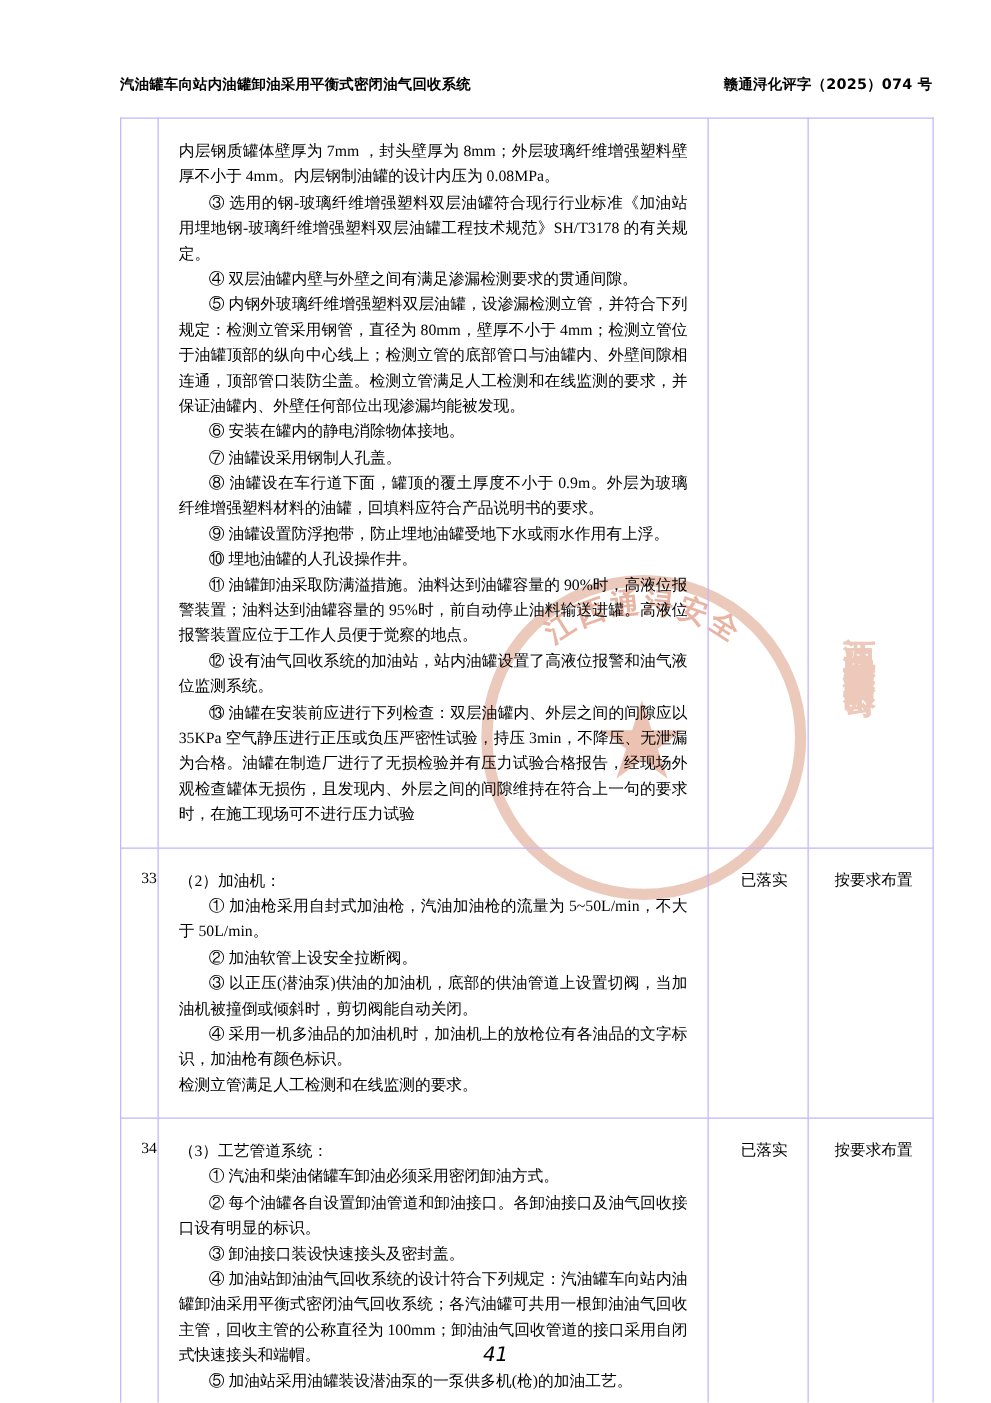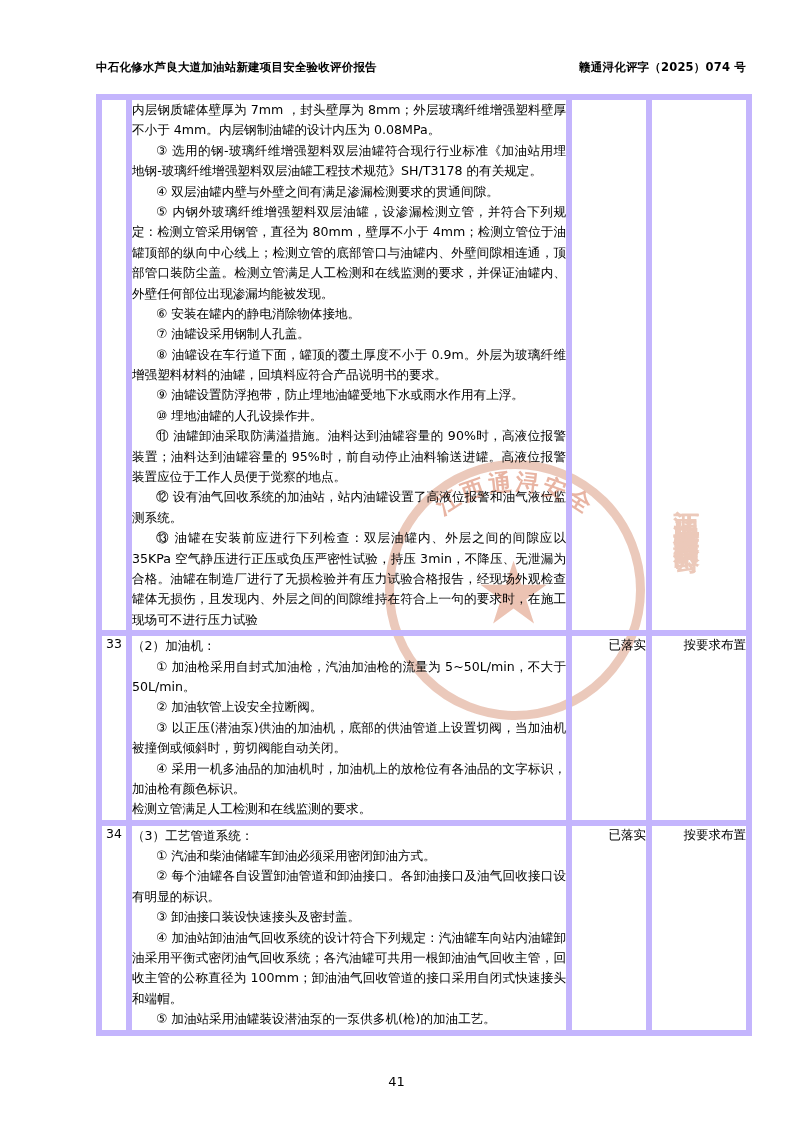--- a/index.html
+++ b/index.html
@@ -108,23 +108,24 @@
   table.main {
     position: absolute;
     left: 96px;
     top: 94px;
     width: 650px;
     border-collapse: collapse;
     table-layout: fixed;
     z-index: 10;
   }
   table.main td {
-    border: 6px solid #c4b5fd;
+    border: 1px solid #c4b5fd;
     vertical-align: top;
-    padding: 0;
+    padding: 16px;
+    font-family: Liberation Serif, serif;
   }
   col.c-no     { width: 30px; }
   col.c-body   { width: 440px; }
   col.c-status { width: 80px; }
   col.c-remark { width: 100px; }
 
   .cell-no {
     text-align: center;
     vertical-align: middle;
     font-size: 12.5px;
@@ -155,30 +156,31 @@
     text-indent: 0;
   }
 
   
   .page-number {
     position: absolute;
     left: 0;
     top: 1074px;
     width: 793px;
     text-align: center;
-    font-size: 13px;
+    font-size: 16px;
+    font-style: italic;
   }
 </style>
 </head>
 <body>
 
 <div class="page">
 
   <div class="header">
-    <span class="left">中石化修水芦良大道加油站新建项目安全验收评价报告</span>
+    <span class="left">汽油罐车向站内油罐卸油采用平衡式密闭油气回收系统</span>
     <span class="right">赣通浔化评字（2025）074 号</span>
   </div>
 
   <div class="watermark">
     <div class="wm-ring"></div>
     <div class="wm-star">★</div>
     <svg class="wm-arc-text" viewBox="0 0 320 320">
       <defs>
         <path id="arcpath" d="M 45,175 A 115,115 0 0 1 275,175"></path>
       </defs>

